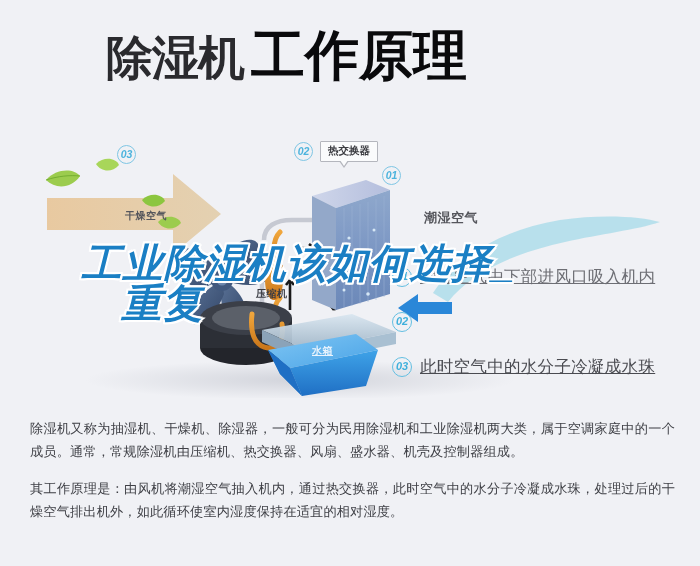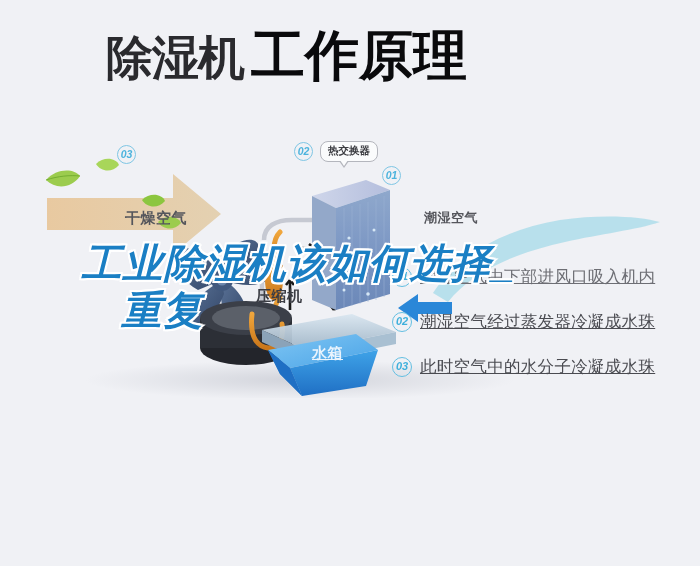--- a/index.html
+++ b/index.html
@@ -46,21 +46,21 @@
     position: absolute;
     left: 0;
     top: 118px;
     width: 700px;
     height: 280px;
   }
   #diagram svg { display: block; }
 
   .dlabel {
     position: absolute;
-    font-size: 15px;
+    font-size: 10px;
     color: #55565c;
     font-weight: 600;
     white-space: nowrap;
     letter-spacing: 0.5px;
   }
   .badge-num {
     position: absolute;
     width: 19px; height: 19px;
     border-radius: 50%;
     border: 1.6px solid #7fc6e4;
@@ -68,21 +68,21 @@
     font-size: 10.5px;
     font-weight: 700;
     line-height: 16px;
     text-align: center;
     font-style: italic;
     box-sizing: border-box;
   }
   .callout {
     position: absolute;
     border: 1.4px solid #b4b6bd;
-    border-radius: 8px;
+    border-radius: 1px;
     background: #fafbfc;
     font-size: 10.5px;
     color: #3c3d42;
     padding: 2px 7px 3px 7px;
     white-space: nowrap;
     font-weight: 600;
   }
   .callout::after {
     content: "";
     position: absolute;
@@ -154,21 +154,21 @@
     font-style: italic;
     color: #1a7fc4;
     letter-spacing: 1px;
     -webkit-text-stroke: 3.2px #ffffff;
     paint-order: stroke fill;
     text-shadow:
       2px 0 0 #fff, -2px 0 0 #fff, 0 2px 0 #fff, 0 -2px 0 #fff,
       1.6px 1.6px 0 #fff, -1.6px 1.6px 0 #fff, 1.6px -1.6px 0 #fff, -1.6px -1.6px 0 #fff;
   }
   .ov-line.second {
-    margin-top: 7px;
+    margin-top: 0;
     text-indent: 40px;
   }
   #ov-inner {
     display: inline-block;
     text-align: left;
   }
 
   
   #body-copy {
     position: absolute;
@@ -347,29 +347,30 @@
   <span class="dlabel" style="left:312px; top:226px; color:#eaf4fd;text-decoration:underline;">水箱</span>
 </div>
 
 <div id="legend">
   <div class="legend-row">
     <span class="legend-badge">01</span>
     <span class="legend-text faded">潮湿空气由下部进风口吸入机内</span>
   </div>
   <div class="legend-row">
     <span class="legend-badge">02</span>
-    <span class="legend-text">潮湿空气经过蒸发器冷凝成水珠</span>
   </div>
   <div class="legend-row">
     <span class="legend-badge">03</span>
     <span class="legend-text">此时空气中的水分子冷凝成水珠</span>
   </div>
 </div>
 
 <div id="overlay-text">
   <span id="ov-inner">
     <span class="ov-line">工业除湿机该如何选择_</span>
     <span class="ov-line second">重复</span>
   </span>
 </div>
 
 <div id="body-copy">
+  <p class="para">除湿机又称为抽湿机、干燥机、除湿器，一般可分为民用除湿机和工业除湿机两大类，属于空调家庭中的一个成员。通常，常规除湿机由压缩机、热交换器、风扇、盛水器、机壳及控制器组成。</p>
+  <p class="para">其工作原理是：由风机将潮湿空气抽入机内，通过热交换器，此时空气中的水分子冷凝成水珠，处理过后的干燥空气排出机外，如此循环使室内湿度保持在适宜的相对湿度。</p>
 </div>
 
 </body></html>

